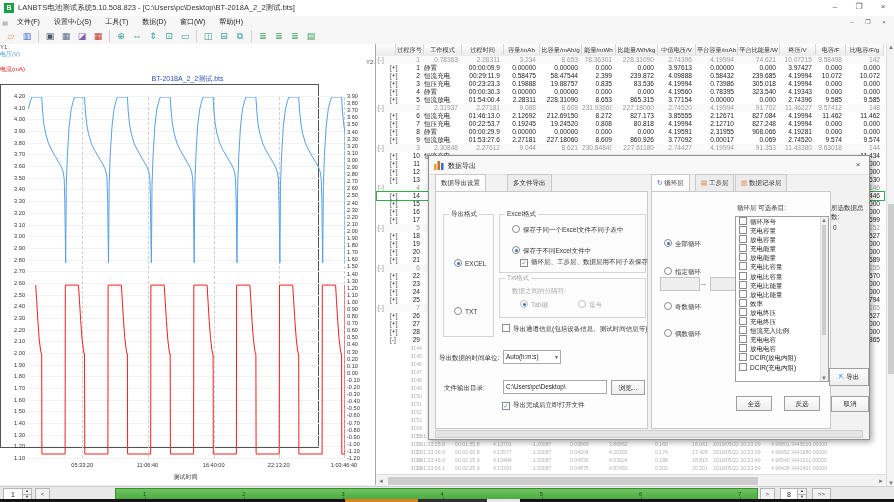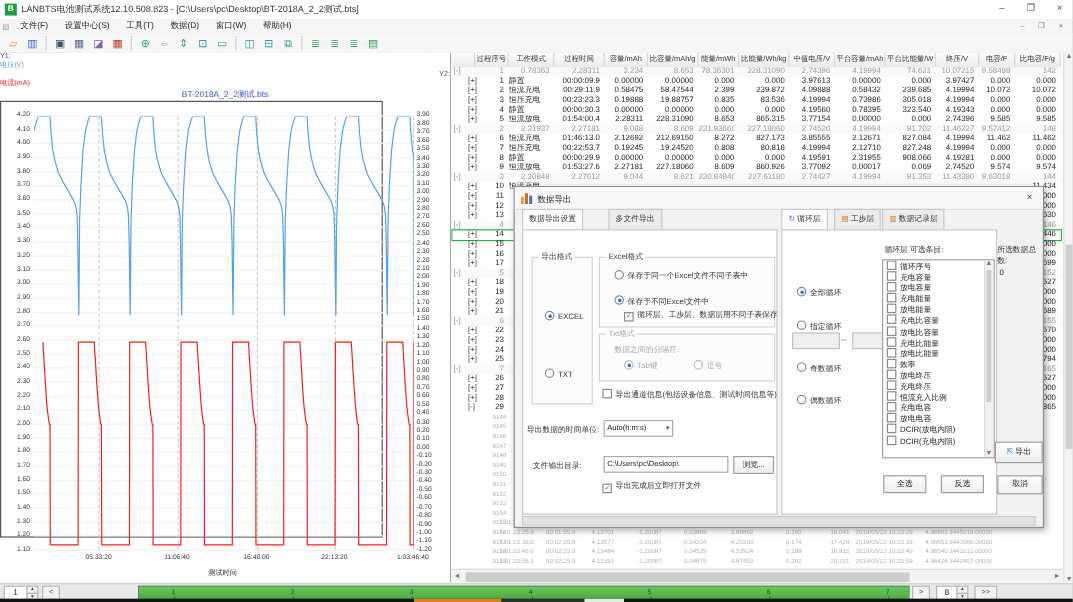--- a/index.html
+++ b/index.html
@@ -72,21 +72,21 @@
   .litem{height:9.1px;line-height:9.1px;padding-left:3px;white-space:nowrap;color:#222;}
   .lscroll{position:absolute;right:0;top:0;width:7px;height:100%;background:#f0f0f0;border-left:1px solid #ddd;}
 </style>
 </head>
 <body>
 
 <div class="screen">
 
   <div class="titlebar">
     <div class="appicon">B</div>
-    <div class="title-text">LANBTS电池测试系统12.10.508.823 - [C:\Users\pc\Desktop\BT-2018A_2_2测试.bts]</div>
+    <div class="title-text">LANBTS电池测试系统5.10.508.823 - [C:\Users\pc\Desktop\BT-2018A_2_2测试.bts]</div>
     <div class="winctl" style="right:48px;">–</div>
     <div class="winctl" style="right:24px;">❐</div>
     <div class="winctl" style="right:0;">×</div>
   </div>
 
   <div class="menubar">
     <span style="width:10px;text-align:center;color:#888;font-size:6px;">▤</span>
     <div id="menu-items" style="display:flex;">
         <div class="menu-item">文件(F)</div>
         <div class="menu-item">设置中心(S)</div>

